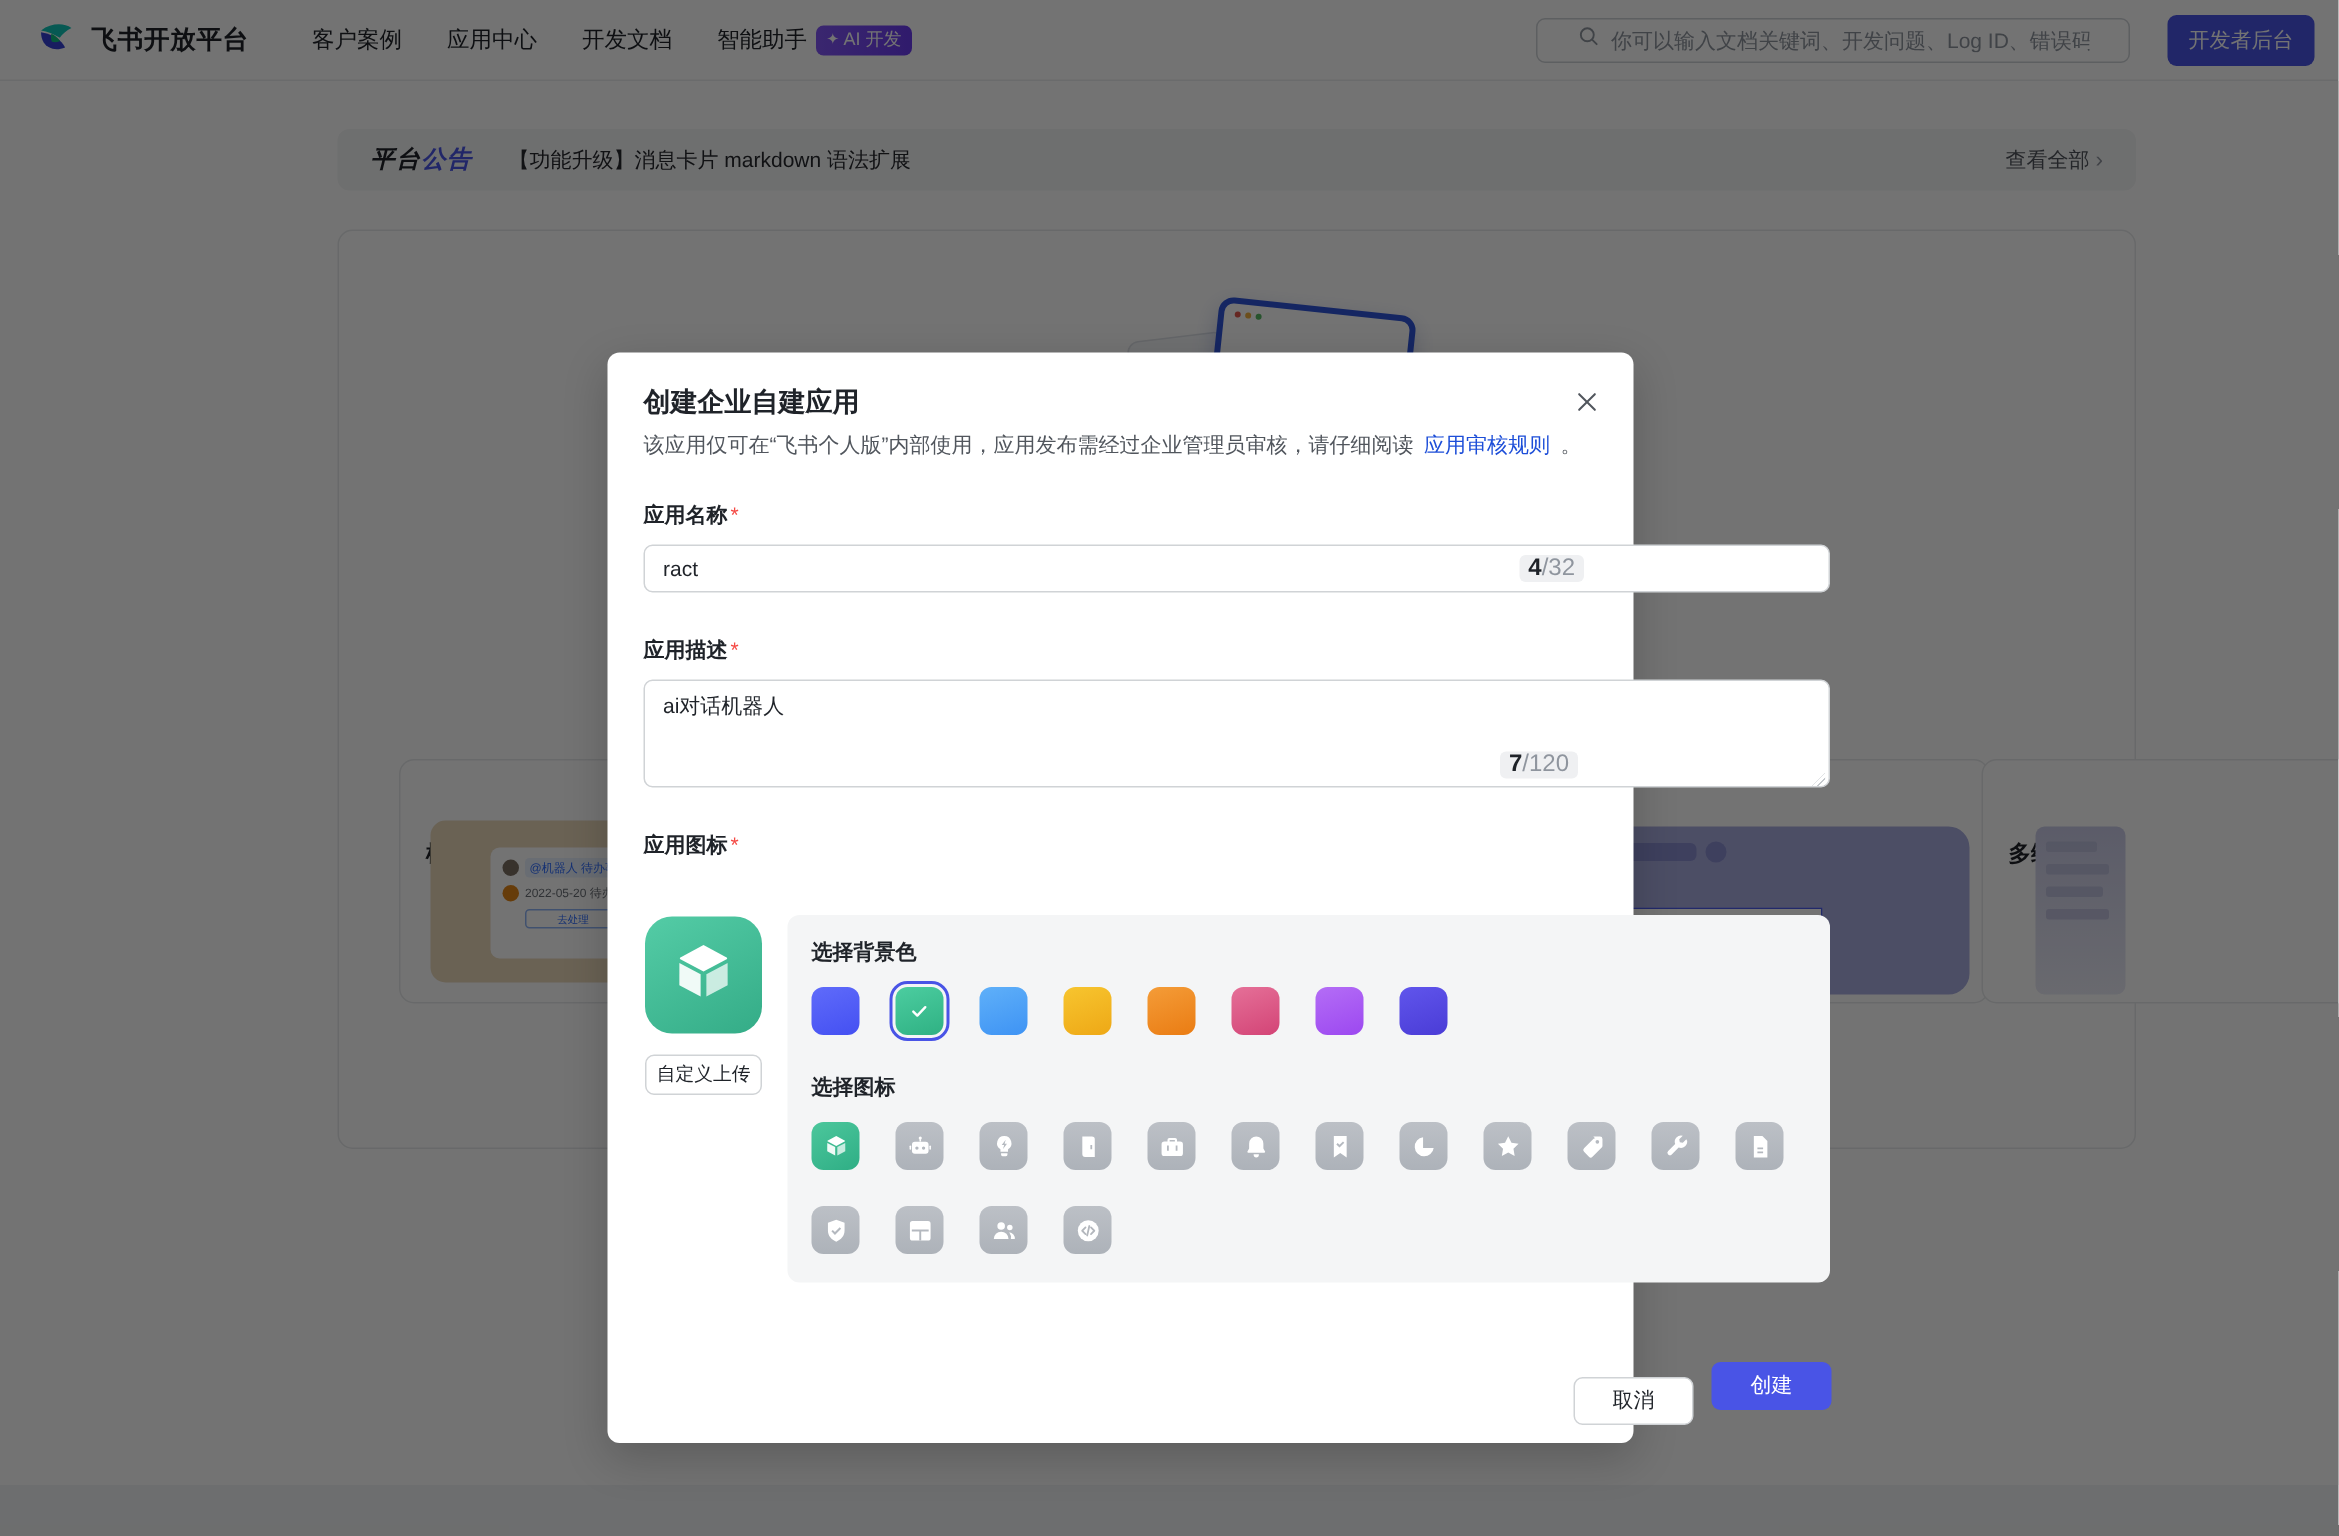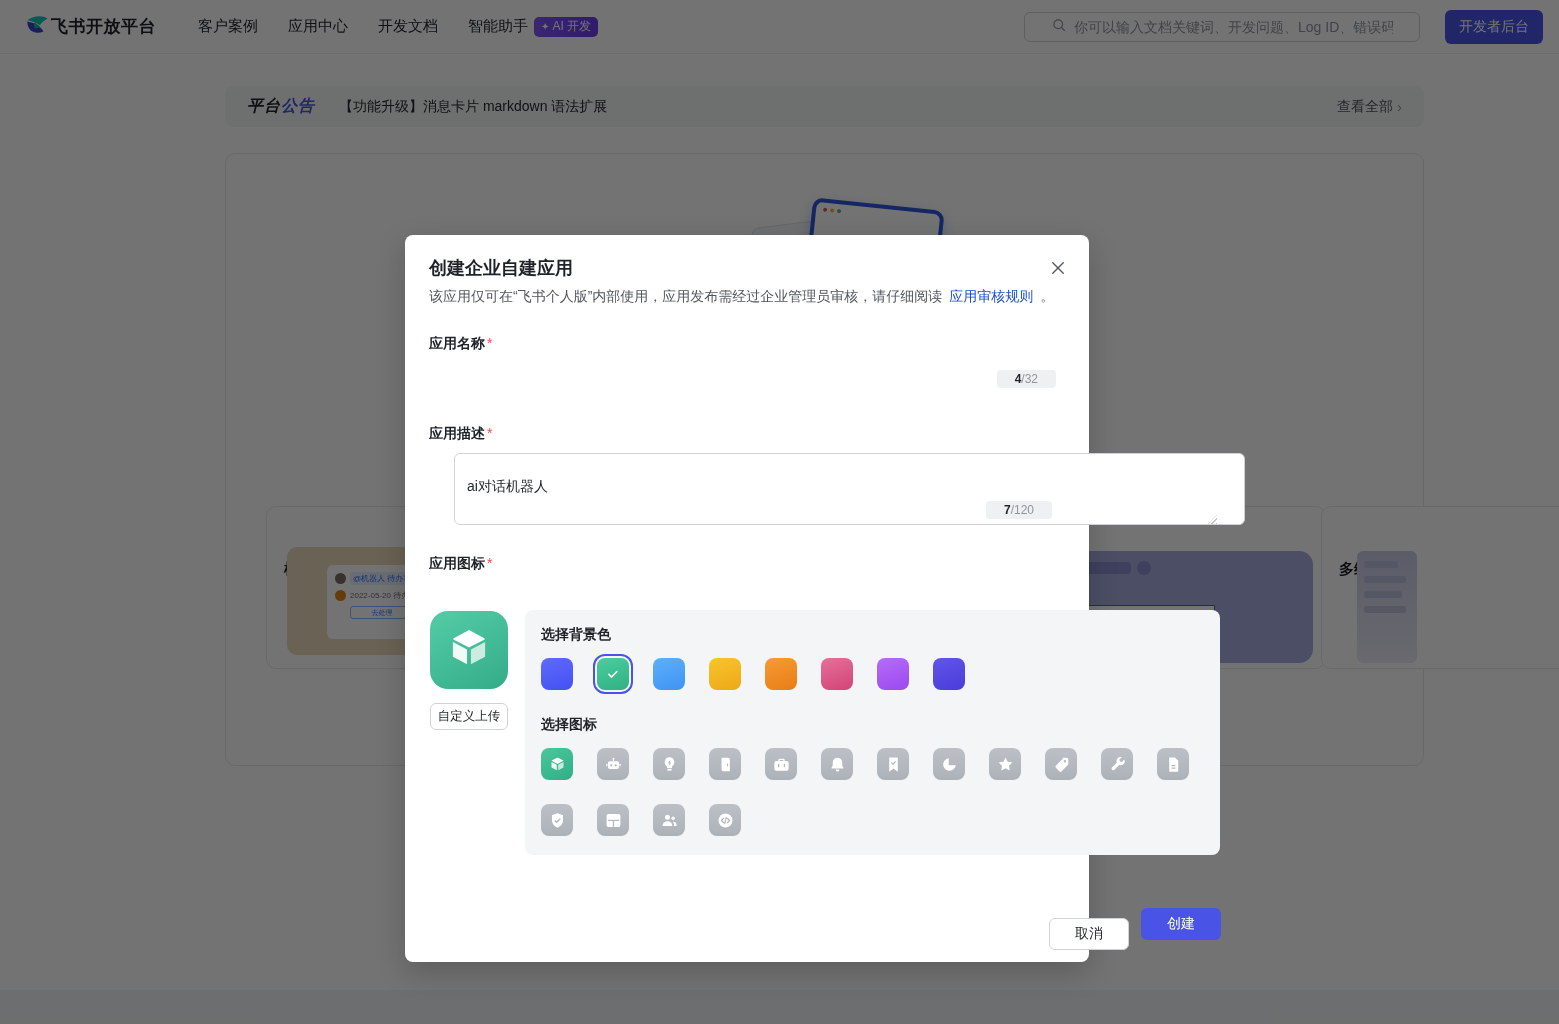--- a/index.html
+++ b/index.html
@@ -4,21 +4,21 @@
 <style>
   * { margin:0; padding:0; box-sizing:border-box; }
   html,body { width:1559px; height:1024px; }
   body { font-family:"Liberation Sans","DejaVu Sans",sans-serif; background:#fff; position:relative; overflow:hidden; color:#1f2329; }
 
   
   .page { position:absolute; inset:0; background:#fff; }
 
   .topbar { position:absolute; left:0; top:0; width:1559px; height:54px; background:#fff;
             border-bottom:1px solid #ebedf0; display:flex; align-items:center; padding:0 16px 0 24px; }
-  .brand { display:flex; align-items:center; margin-right:42px; }
+  .brand { display:flex; align-items:center; gap:10px; margin-right:42px; }
   .brand-name { font-size:17px; font-weight:700; letter-spacing:.5px; }
   .nav { display:flex; align-items:center; gap:30px; font-size:15px; color:#1f2329; }
   .nav-item { cursor:pointer; white-space:nowrap;text-align:center; }
   .ai-badge { margin-left:6px; height:20px; padding:0 7px; border-radius:5px; display:inline-flex; align-items:center; gap:3px;
               background:linear-gradient(90deg,#8156F5,#6B3BF0); color:#fff; font-size:12px; }
   .ai-badge .spark { font-size:10px; }
   .searchbox { margin-left:auto; width:396px; height:30px; border:1px solid #cfd3d7; border-radius:6px;
                display:flex; align-items:center; padding:0 26px; gap:7px; background:#fff; }
   .searchbox input { border:none; outline:none; flex:1; font-size:14px; color:#1f2329; font-family:inherit; background:transparent; }
   .searchbox input::placeholder { color:#8f959e; }
@@ -82,26 +82,26 @@
   .dlg-title { position:absolute; left:24px; top:21px; font-size:18px; font-weight:600; color:#1f2329; }
   .dlg-close { position:absolute; right:22px; top:24px; width:18px; height:18px; cursor:pointer; }
   .dlg-sub { position:absolute; left:24px; top:53px; font-size:14px; color:#51565d; }
   .dlg-sub a { color:#1d4ed8; text-decoration:none; margin:0 7px; cursor:pointer; }
 
   .fld-label { position:absolute; left:24px; font-size:14px; font-weight:600; color:#1f2329; }
   .req { color:#F54A45; margin-left:2px; font-weight:400; }
 
   .txt-input { position:absolute; left:24px; width:791px; height:32px; border:1px solid #d0d3d6; border-radius:6px;
                font-size:14px; color:#1f2329; padding:0 70px 0 12px; font-family:inherit; outline:none; }
-  .counter { position:absolute; border-radius:4px; background:#eff0f2; font-size:12px; padding:2px 18px; line-height:14px; }
+  .counter { position:absolute; border-radius:4px; background:#eff0f2; font-size:16px; padding:2px 6px; line-height:14px; }
   .counter b { color:#1f2329; font-weight:600; }
   .counter span { color:#8f959e; }
 
   .txt-area { position:absolute; left:24px; top:218px; width:791px; height:72px; border:1px solid #d0d3d6; border-radius:6px;
-              font-size:14px; color:#1f2329; padding:24px 12px; font-family:inherit; outline:none; resize:none;margin-left:25px; }
+              font-size:14px; color:#1f2329; padding:8px 12px; font-family:inherit; outline:none; resize:none; }
   .resize-grip { position:absolute; left:803px; top:280px; width:9px; height:9px;
                  background:repeating-linear-gradient(135deg,transparent,transparent 2px,#c4c8cc 2px,#c4c8cc 3.2px);
                  clip-path:polygon(100% 0,100% 100%,0 100%); }
 
   .hint { position:absolute; left:24px; top:346px; font-size:14px; color:#8f959e; }
 
   .icon-preview { position:absolute; left:25px; top:376px; width:78px; height:78px; border-radius:18px;
                   background:linear-gradient(150deg,#54CCA6,#34AC87); display:flex; align-items:center; justify-content:center; }
   .icon-preview svg { width:46px; height:46px; }
   .upload-btn { position:absolute; left:25px; top:468px; width:78px; height:27px; background:#fff; border:1px solid #d0d3d6;
@@ -244,20 +244,21 @@
         <path d="M4.2 4.2 15.8 15.8M15.8 4.2 4.2 15.8" stroke="#51565d" stroke-width="1.5" stroke-linecap="round"></path>
       </svg>
   </div>
   <div class="dlg-sub">
     <span>该应用仅可在“飞书个人版”内部使用，应用发布需经过企业管理员审核，请仔细阅读</span><a>应用审核规则</a><span>。</span>
   </div>
 
   <div class="fld-label" style="top:100px">
     <span>应用名称</span><span class="req">*</span>
   </div>
+  <input class="txt-input" style="top: 128px;" value="ract">
   <div class="counter" style="right:33px; top:135px">
     <b>4</b><span>/32</span>
   </div>
 
   <div class="fld-label" style="top:190px">
     <span>应用描述</span><span class="req">*</span>
   </div>
   <textarea class="txt-area" style="">ai对话机器人</textarea>
   <div class="counter" style="right:37px; top:266px">
     <b>7</b><span>/120</span>

